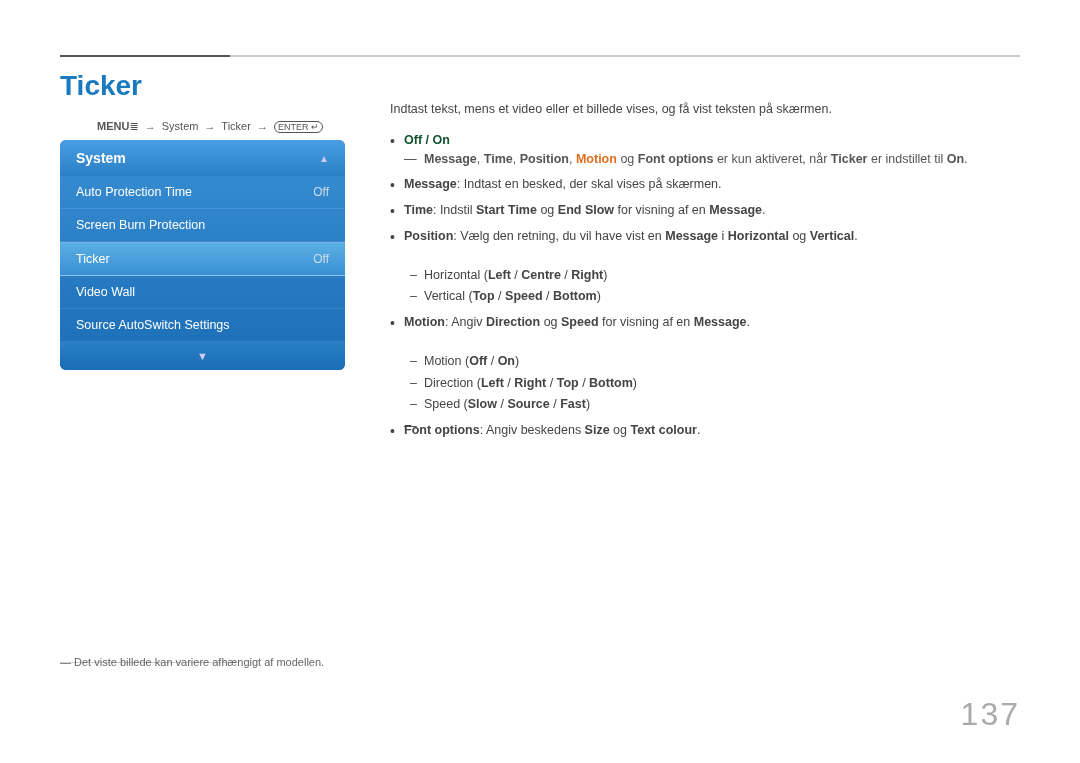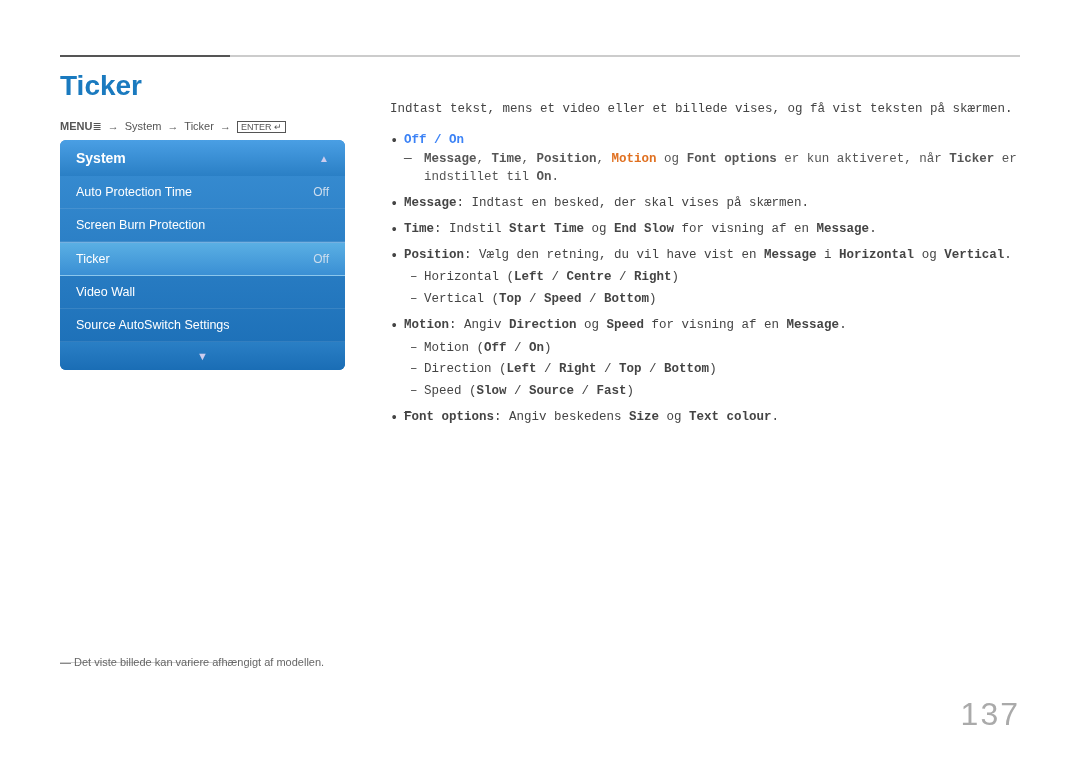--- a/index.html
+++ b/index.html
@@ -46,30 +46,31 @@
     .menu-path {
       position: absolute;
       top: 120px;
       left: 60px;
       font-size: 11px;
       color: #555;
     }
     .menu-path .menu-logo {
       font-weight: bold;
       font-size: 11px;
+      margin-left: 37px;
     }
     .menu-path .arrow {
       margin: 0 3px;
     }
     .menu-path .enter-icon {
       display: inline-block;
       border: 1px solid #555;
       padding: 0 3px;
       font-size: 9px;
-      border-radius: 0;
+      border-radius: 6px;
     }
 
     
     .system-panel {
       position: absolute;
       top: 140px;
       left: 60px;
       width: 285px;
       background: linear-gradient(to bottom, #3a8fd4, #1a6db5);
       border-radius: 6px;
@@ -140,21 +141,20 @@
 
     
     .right-content {
       position: absolute;
       top: 100px;
       left: 390px;
       right: 60px;
       font-size: 12.5px;
       line-height: 1.5;
       color: #444;
-      font-family: Liberation Mono, monospace;
     }
 
     .intro-text {
       margin-bottom: 12px;
       font-size: 12.5px;
     }
 
     .bullet-list {
       list-style: none;
       padding: 0;
@@ -172,41 +172,41 @@
       content: '•';
       position: absolute;
       left: 0;
       top: 0;
       font-size: 14px;
     }
 
     .sub-list {
       list-style: none;
       padding: 0;
-      margin-top: 4px;
+      margin-top: 20px;
     }
 
     .sub-list li {
       position: relative;
       padding-left: 20px;
       margin-bottom: 3px;
       font-size: 12.5px;
       line-height: 1.5;
     }
 
     .sub-list li::before {
       content: '–';
       position: absolute;
       left: 6px;
       top: 0;
     }
 
     .orange { color: #e07020; }
     .bold { font-weight: bold; }
-    .orange-bold { color: #3b82f6; font-weight: bold; }
+    .orange-bold { color: #14532d; font-weight: bold; }
 
     
     .note-line {
       position: relative;
       padding-left: 20px;
       margin-bottom: 3px;
       font-size: 12.5px;
       line-height: 1.5;
       color: #555;
     }

